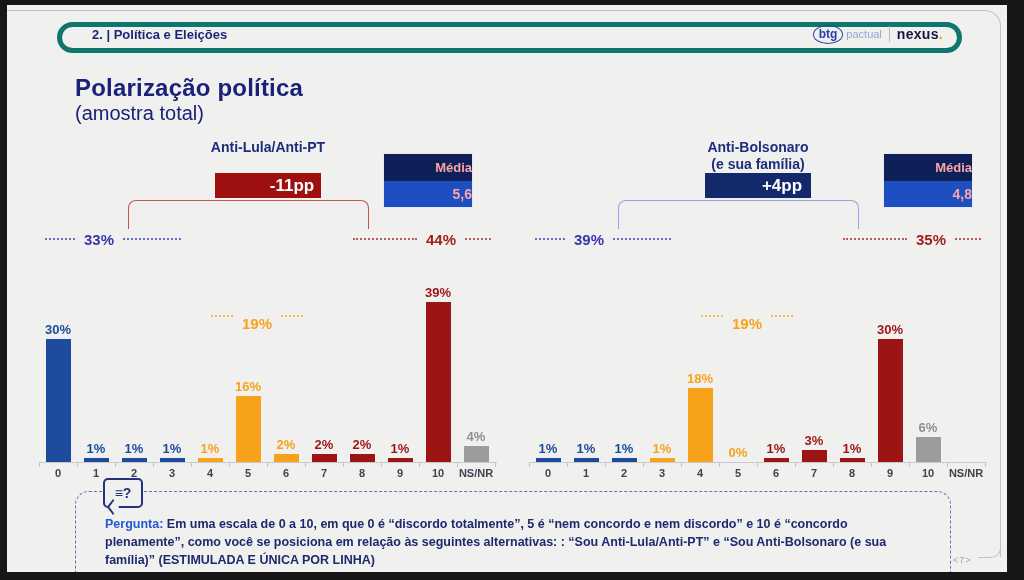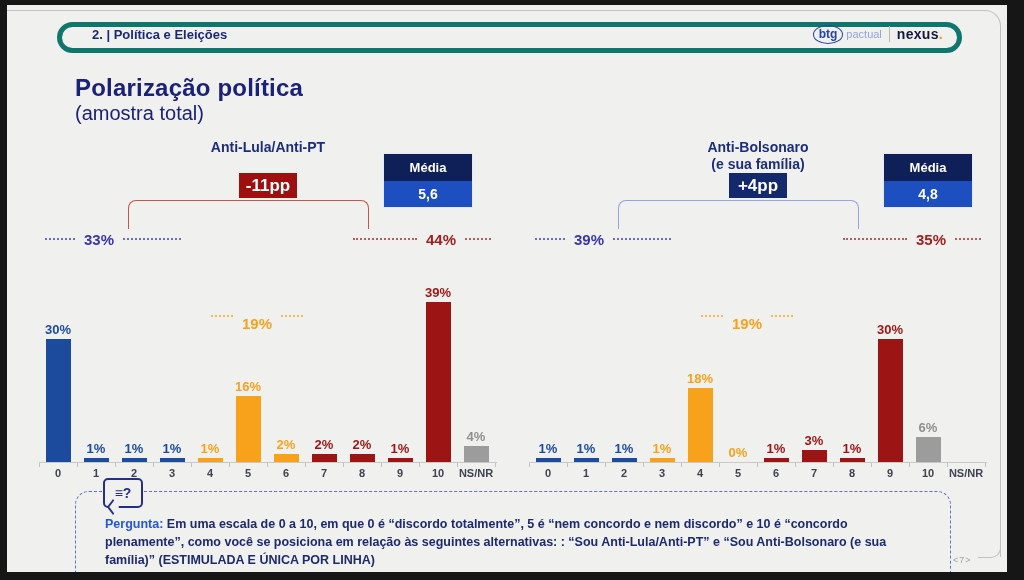--- a/index.html
+++ b/index.html
@@ -30,24 +30,24 @@
   .ptitle{position:absolute;left:68px;top:70px;color:#1b2178;line-height:1.12;}
   .t1{font-size:24px;font-weight:bold;letter-spacing:.2px;}
   .t2{font-size:20px;}
 
   
   .chart{position:absolute;top:125px;width:458px;height:380px;}
   #c0{left:32px}  #c1{left:522px}
   .ctitle{position:absolute;top:9px;left:0;right:0;text-align:center;color:#1c2d7d;
           font-weight:bold;font-size:14px;line-height:17px;}
   .badge{position:absolute;top:43px;left:0;right:0;margin:0 auto;width:58px;height:25px;color:#fff;
-         font-weight:bold;font-size:17px;display:flex;align-items:center;justify-content:center;}
+         font-weight:bold;font-size:17px;display:flex;align-items:center;justify-content:center;padding-left:48px;}
   .bracket{position:absolute;left:89px;width:239px;top:70px;height:28px;border:1.5px solid;
            border-bottom:none;border-top-left-radius:8px;border-top-right-radius:8px;}
-  .media{position:absolute;top:23px;width:90px;text-align:center;color:#ffffff;font-weight:bold;}
+  .media{position:absolute;top:23px;width:90px;text-align:right;color:#fca5a5;font-weight:bold;}
   .mh{height:27px;font-size:13px;line-height:27px;border:1px solid #e4e9f5;border-bottom:none;}
   .mv{height:26px;font-size:14px;line-height:26px;border:1px solid #e4e9f5;border-top:none;}
   .prow{position:absolute;top:99px;left:6px;right:6px;display:flex;align-items:center;height:20px;}
   .dash{border-top:2px dotted;opacity:.7;}
   .d30{width:30px}.d58{width:58px}.d64{width:64px}.d26{width:26px}.d22{width:22px}
   .pct{font-size:15px;font-weight:bold;margin:0 9px;white-space:nowrap;}
   .sp{flex:1;}
   .mid{position:absolute;top:185px;left:-22px;right:0;display:flex;justify-content:center;
        align-items:flex-start;}
   .mid .dash{border-color:#f8a21c;}

